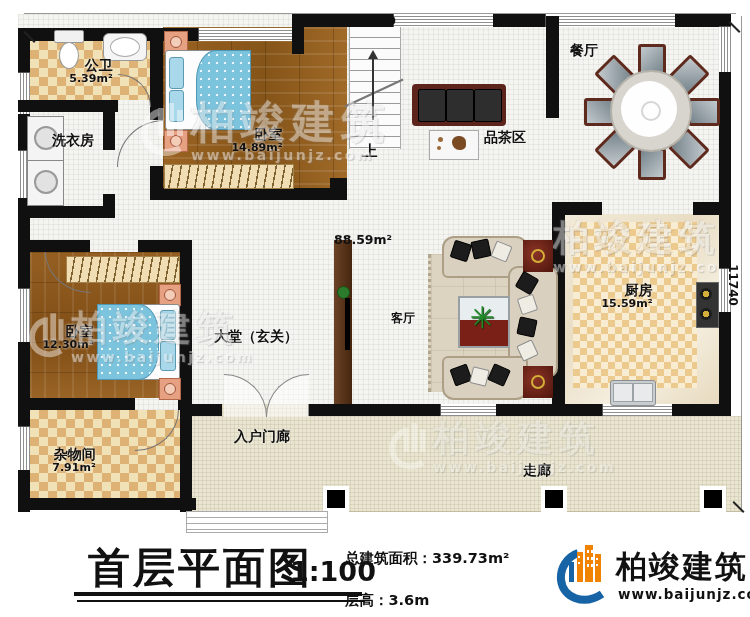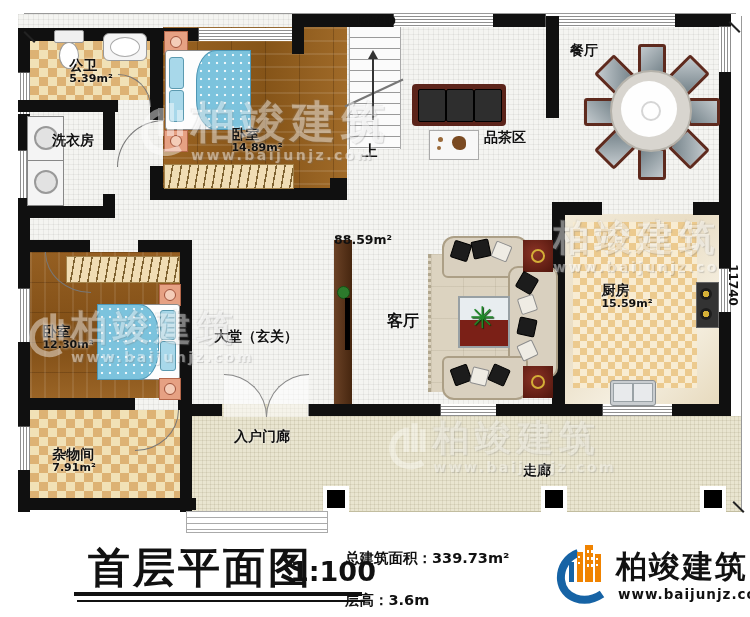--- a/index.html
+++ b/index.html
@@ -25,21 +25,21 @@
       background-size:14px 14px;background-color:#f0d9a9}
   .marble{position:absolute;background:linear-gradient(135deg,#f3ecdb,#e9ddc4 40%,#f5efe0 70%,#e7dabe)}
   .wood1{position:absolute;background-color:#96601f;
       background-image:repeating-linear-gradient(180deg,rgba(255,255,255,.10) 0 2px,transparent 2px 13px),
                        repeating-linear-gradient(90deg,rgba(55,28,0,.28) 0 1px,transparent 1px 34px),
                        linear-gradient(90deg,#9a6322,#855418 55%,#a06a28)}
   .wood2{position:absolute;background-color:#8f5a1d;
       background-image:repeating-linear-gradient(90deg,rgba(255,255,255,.09) 0 2px,transparent 2px 14px),
                        repeating-linear-gradient(180deg,rgba(55,28,0,.25) 0 1px,transparent 1px 30px),
                        linear-gradient(180deg,#955f22,#7f4d15 60%,#9a6426)}
-  .rlabel{position:absolute;text-align:left;font-weight:700;line-height:1.15;transform:translateX(-50%);
+  .rlabel{position:absolute;text-align:right;font-weight:700;line-height:1.15;transform:translateX(-50%);
           white-space:nowrap;z-index:30;text-shadow:0 0 3px rgba(255,255,255,.9)}
   .rlabel .nm{display:block;font-size:14px}
   .rlabel .ar{display:block;font-size:11px}
   .dim{position:absolute;font-size:12px;font-weight:700;z-index:30}
   .arc{position:absolute;z-index:22}
   .furn{position:absolute;z-index:12}
   .salmon{position:absolute;background:#e6a183;border:1px solid #b5674a;z-index:12}
   .salmon::after{content:"";position:absolute;left:50%;top:50%;width:10px;height:10px;margin:-6px 0 0 -6px;
         border:1px solid #a0523a;border-radius:50%;background:#f4cdb8}
   .dots{background-image:radial-gradient(circle,rgba(255,255,255,.85) 1px,transparent 1.6px);
@@ -267,21 +267,21 @@
       <span class="nm">餐厅</span>
     </div>
     <div class="rlabel" style="left:505px;top:129px">
       <span class="nm">品茶区</span>
     </div>
     <div class="rlabel" style="left:627px;top:282px">
       <span class="nm">厨房</span>
       <span class="ar">15.59m²</span>
     </div>
     <div class="rlabel" style="left:403px;top:312px">
-      <span class="nm" style="font-size:16px">客厅</span>
+      <span class="nm" style="font-size:12px">客厅</span>
     </div>
     <div class="rlabel" style="left:68px;top:323px">
       <span class="nm">卧室</span>
       <span class="ar">12.30m²</span>
     </div>
     <div class="rlabel" style="left:256px;top:328px">
       <span class="nm">大堂（玄关）</span>
     </div>
     <div class="rlabel" style="left:74px;top:446px">
       <span class="nm">杂物间</span>

